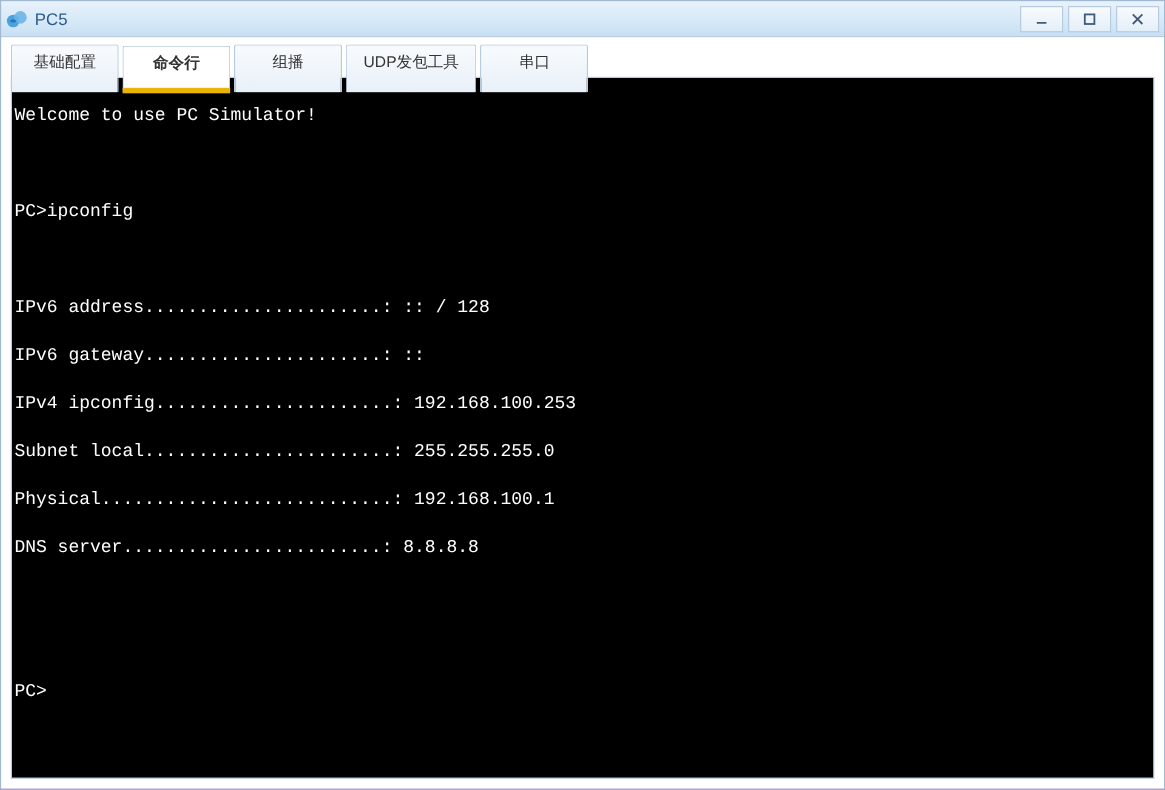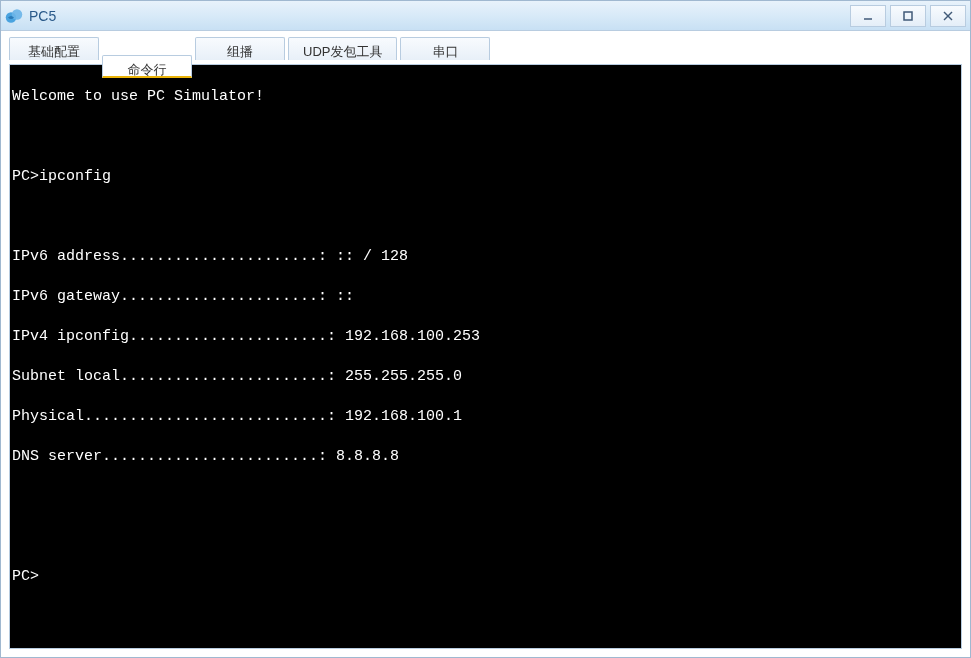--- a/index.html
+++ b/index.html
@@ -81,38 +81,39 @@
     }
     .tabs {
       display: flex;
       height: 28px;
       border-bottom: 1px solid #b8cce0;
       margin-bottom: 0;
     }
     .tab {
       min-width: 90px;
       padding: 0 14px;
-      height: 23px;
+      height: 40px;
       line-height: 27px;
       text-align: center;
       font-size: 13px;
       color: #333;
       background: linear-gradient(to bottom, #f8fbfe 0%, #e8f0f8 100%);
       border: 1px solid #b8cce0;
       border-bottom: none;
       margin-right: 3px;
       cursor: default;
       border-radius: 2px 2px 0 0;
       position: relative;
     }
     .tab.active {
       background: #fff;
-      border-bottom: 2px solid #eab308;
-      top: 18px;
+      border-bottom: 5px solid #eab308;
+      top: 1px;
       z-index: 2;
+      font-weight: bold;
     }
     .terminal-wrap {
       flex: 1;
       border: 1px solid #b8cce0;
       border-top: none;
       padding: 0;
       background: #fff;
     }
     .terminal {
       width: 100%;

